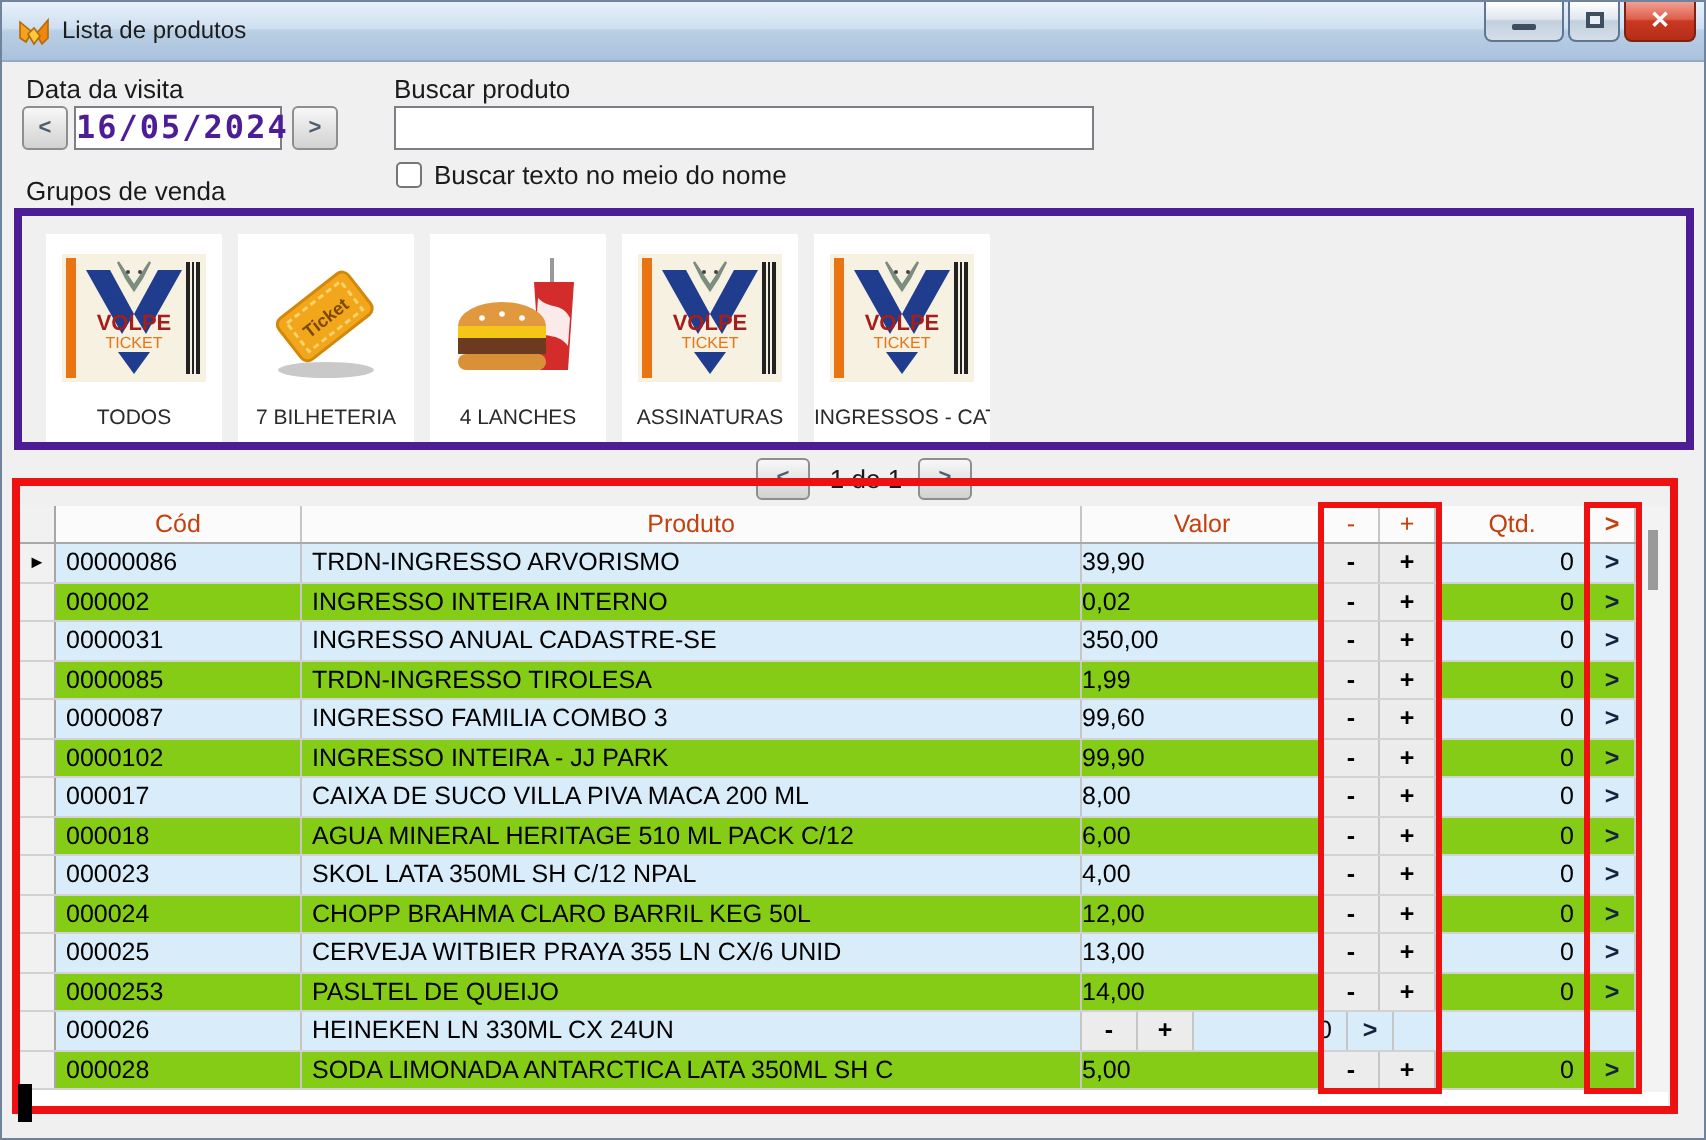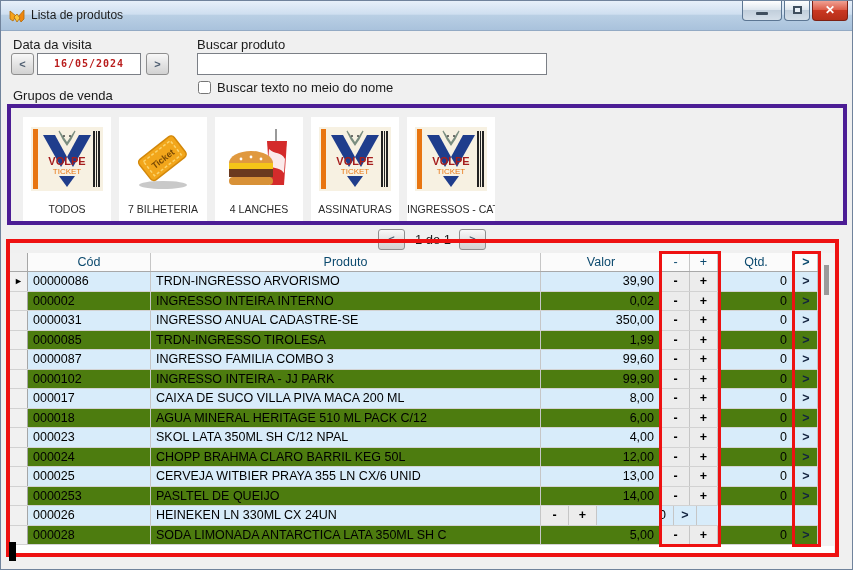--- a/index.html
+++ b/index.html
@@ -26,21 +26,21 @@
     border-radius:1px; }
   .maxglyph { display:inline-block; width:9px; height:8px; border:2px solid #3f4e5e; margin-top:5px; background:#e8eef5;}
 
   
   .lbl { position:absolute; font-size:13px; color:#1a1a1a; }
   .btn { position:absolute; background:linear-gradient(#f8f8f8,#e4e4e4 50%,#d2d2d2);
     border:1px solid #8e8e8e; border-radius:3px; font-size:11px; font-weight:bold; color:#4d5d70;
     text-align:center; cursor:default; }
   .datebox { position:absolute; left:36px; top:52px; width:104px; height:22px; background:#fff;
     border:1px solid #7b7f86; font-family:"DejaVu Sans Mono", monospace; font-weight:bold;
-    font-size:10px; text-align:center; line-height:20px; letter-spacing:1px; color:#b91c1c; }
+    font-size:16px; text-align:center; line-height:20px; letter-spacing:1px; color:#4c1d95; }
   .search-input { position:absolute; left:196px; top:52px; width:350px; height:22px;
     border:1px solid #7b7f86; background:#fff; font-size:13px; padding:0 4px;
     font-family:"Liberation Sans", sans-serif; }
   .chk { position:absolute; left:197px; top:80px; width:13px; height:13px; }
   .chk-label { left:216px; top:79px; }
 
   
   .groupbox { position:absolute; left:6px; top:103px; width:840px; height:121px;
     border:4px solid #4c1d95; background:#f0f0f0; }
   .groupbox-label { left:12px; top:87px; }
@@ -50,31 +50,31 @@
     font-size:10.5px; color:#2a2a2a; white-space:nowrap; overflow:hidden; }
 
   
   .pag-prev { left:377px; top:228px; width:27px; height:21px; }
   .pag-next { left:458px; top:228px; width:27px; height:21px; }
   .pag-label { left:408px; top:231px; width:48px; text-align:center; }
 
   
   .tablewrap { position:absolute; left:9px; top:252px; width:824px; height:300px; background:#fff; }
   .grid { position:absolute; left:0; top:0; width:808px; }
-  .tr { display:flex; height:19.5px; border-bottom:1px solid #d2d2d2; background:#4d7c0f; }
+  .tr { display:flex; height:19.5px; border-bottom:1px solid #d2d2d2; background:#84cc16; }
   .tr.head { height:19px; background:#fbfbfb; border-bottom:1px solid #a8a8a8; }
   .tr.odd { background:#d8ecfa; }
   .td { border-right:1px solid #c6c6c6; font-size:12.5px; color:#000;
     line-height:19px; overflow:hidden; white-space:nowrap; }
-  .head .td { text-align:center; color:#0c4a6e; }
+  .head .td { text-align:center; color:#c2410c; }
   .c-sel { width:18px; background:#f1f1f1; border-right:1px solid #a6a6a6; text-align:center;
     font-size:9px; line-height:19px; color:#000; }
   .c-cod { width:123px; padding-left:5px; }
   .c-pro { width:390px; padding-left:5px; }
-  .c-val { width:121px; padding-right:7px; text-align:right; }
+  .c-val { width:121px; padding-right:7px; }
   .c-min, .c-plu { width:28px; text-align:center; font-weight:bold; background:#ececec; cursor:pointer; }
   .tr.head .c-min, .tr.head .c-plu { background:#fbfbfb; font-weight:normal; }
   .c-qtd { width:77px; padding-right:7px; text-align:right; }
   .c-snd { width:23px; text-align:center; font-weight:bold; color:#13233f; cursor:pointer; }
   .head .c-cod, .head .c-pro, .head .c-val, .head .c-qtd { padding:0; text-align:center; }
 
   
   .vscroll { position:absolute; left:808px; top:0; width:16px; height:293px; background:#f3f3f3;
     border-left:1px solid #d8d8d8; }
   .vthumb { position:absolute; left:5px; top:12px; width:5px; height:30px; background:#9a9a9a; }

